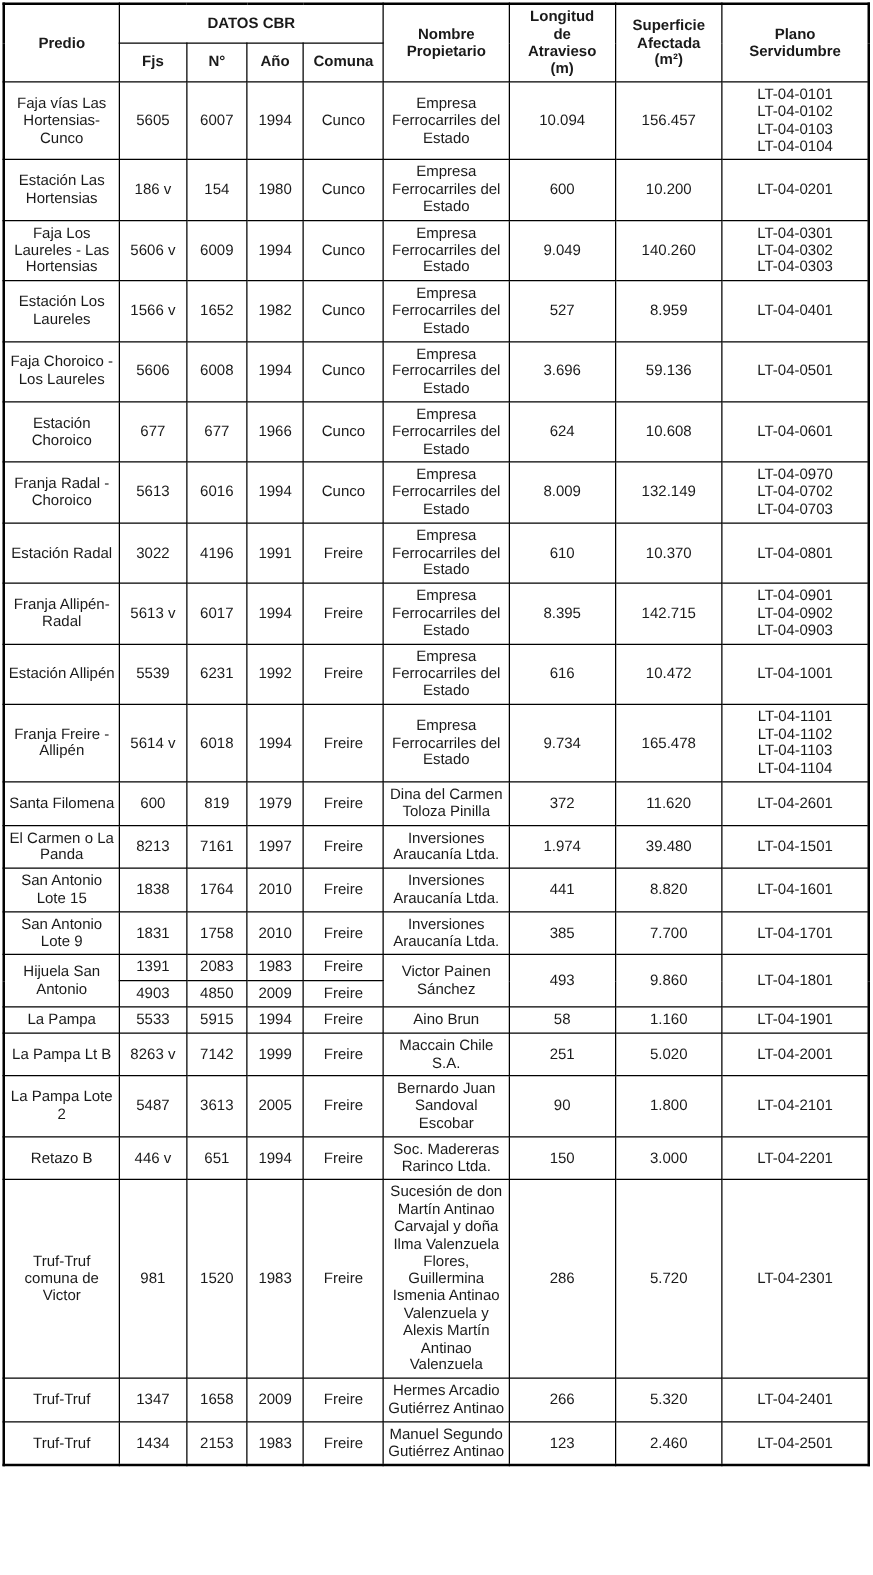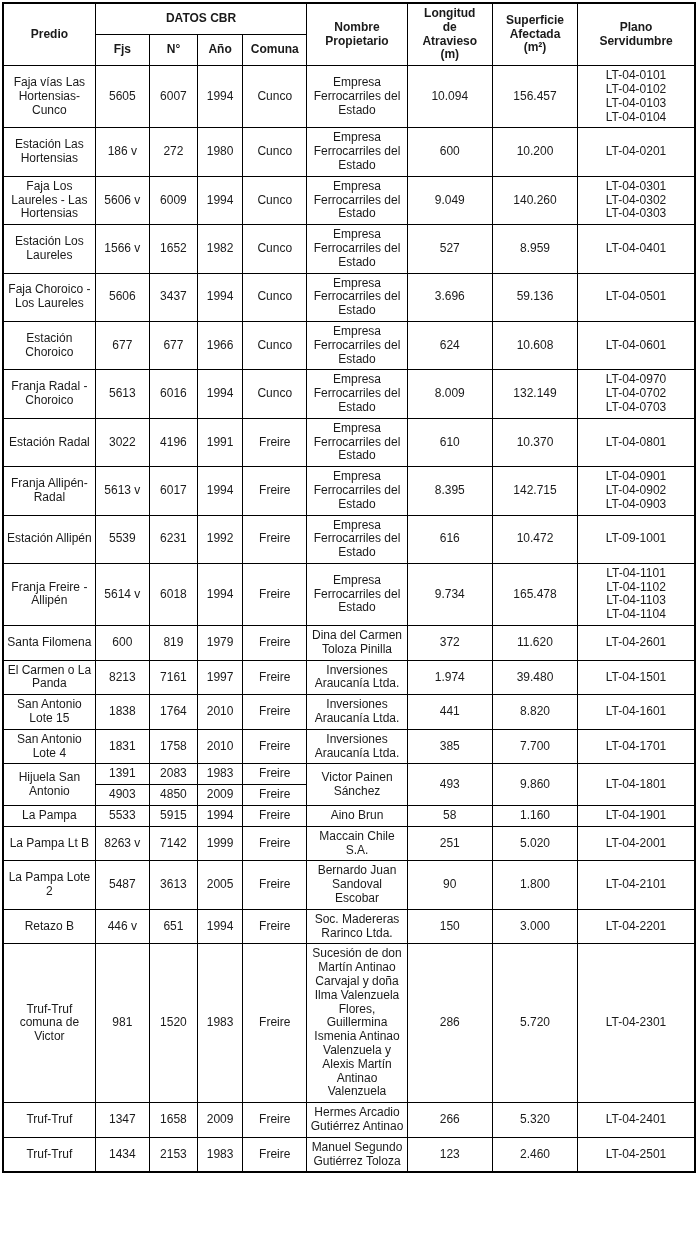--- a/index.html
+++ b/index.html
@@ -98,21 +98,21 @@
           <td>10.094</td>
           <td>156.457</td>
           <td class="pre">LT-04-0101
 LT-04-0102
 LT-04-0103
 LT-04-0104</td>
         </tr>
         <tr>
           <td>Estación Las Hortensias</td>
           <td>186 v</td>
-          <td>272</td>
+          <td>154</td>
           <td>1980</td>
           <td>Cunco</td>
           <td>Empresa Ferrocarriles del Estado</td>
           <td>600</td>
           <td>10.200</td>
           <td class="pre">LT-04-0201</td>
         </tr>
         <tr>
           <td>Faja Los Laureles - Las Hortensias</td>
           <td>5606 v</td>
@@ -133,21 +133,21 @@
           <td>1982</td>
           <td>Cunco</td>
           <td>Empresa Ferrocarriles del Estado</td>
           <td>527</td>
           <td>8.959</td>
           <td class="pre">LT-04-0401</td>
         </tr>
         <tr>
           <td>Faja Choroico - Los Laureles</td>
           <td>5606</td>
-          <td>3437</td>
+          <td>6008</td>
           <td>1994</td>
           <td>Cunco</td>
           <td>Empresa Ferrocarriles del Estado</td>
           <td>3.696</td>
           <td>59.136</td>
           <td class="pre">LT-04-0501</td>
         </tr>
         <tr>
           <td>Estación Choroico</td>
           <td>677</td>
@@ -198,21 +198,21 @@
         </tr>
         <tr>
           <td>Estación Allipén</td>
           <td>5539</td>
           <td>6231</td>
           <td>1992</td>
           <td>Freire</td>
           <td>Empresa Ferrocarriles del Estado</td>
           <td>616</td>
           <td>10.472</td>
-          <td class="pre">LT-09-1001</td>
+          <td class="pre">LT-04-1001</td>
         </tr>
         <tr>
           <td>Franja Freire - Allipén</td>
           <td>5614 v</td>
           <td>6018</td>
           <td>1994</td>
           <td>Freire</td>
           <td>Empresa Ferrocarriles del Estado</td>
           <td>9.734</td>
           <td>165.478</td>
@@ -248,21 +248,21 @@
           <td>1838</td>
           <td>1764</td>
           <td>2010</td>
           <td>Freire</td>
           <td>Inversiones Araucanía Ltda.</td>
           <td>441</td>
           <td>8.820</td>
           <td class="pre">LT-04-1601</td>
         </tr>
         <tr>
-          <td>San Antonio Lote 4</td>
+          <td>San Antonio Lote 9</td>
           <td>1831</td>
           <td>1758</td>
           <td>2010</td>
           <td>Freire</td>
           <td>Inversiones Araucanía Ltda.</td>
           <td>385</td>
           <td>7.700</td>
           <td class="pre">LT-04-1701</td>
         </tr>
         <tr>
@@ -347,20 +347,20 @@
           <td>266</td>
           <td>5.320</td>
           <td class="pre">LT-04-2401</td>
         </tr>
         <tr>
           <td>Truf-Truf</td>
           <td>1434</td>
           <td>2153</td>
           <td>1983</td>
           <td>Freire</td>
-          <td>Manuel Segundo Gutiérrez Toloza</td>
+          <td>Manuel Segundo Gutiérrez Antinao</td>
           <td>123</td>
           <td>2.460</td>
           <td class="pre">LT-04-2501</td>
         </tr>
       </tbody>
   </table>
 </div>
 
 </body></html>

